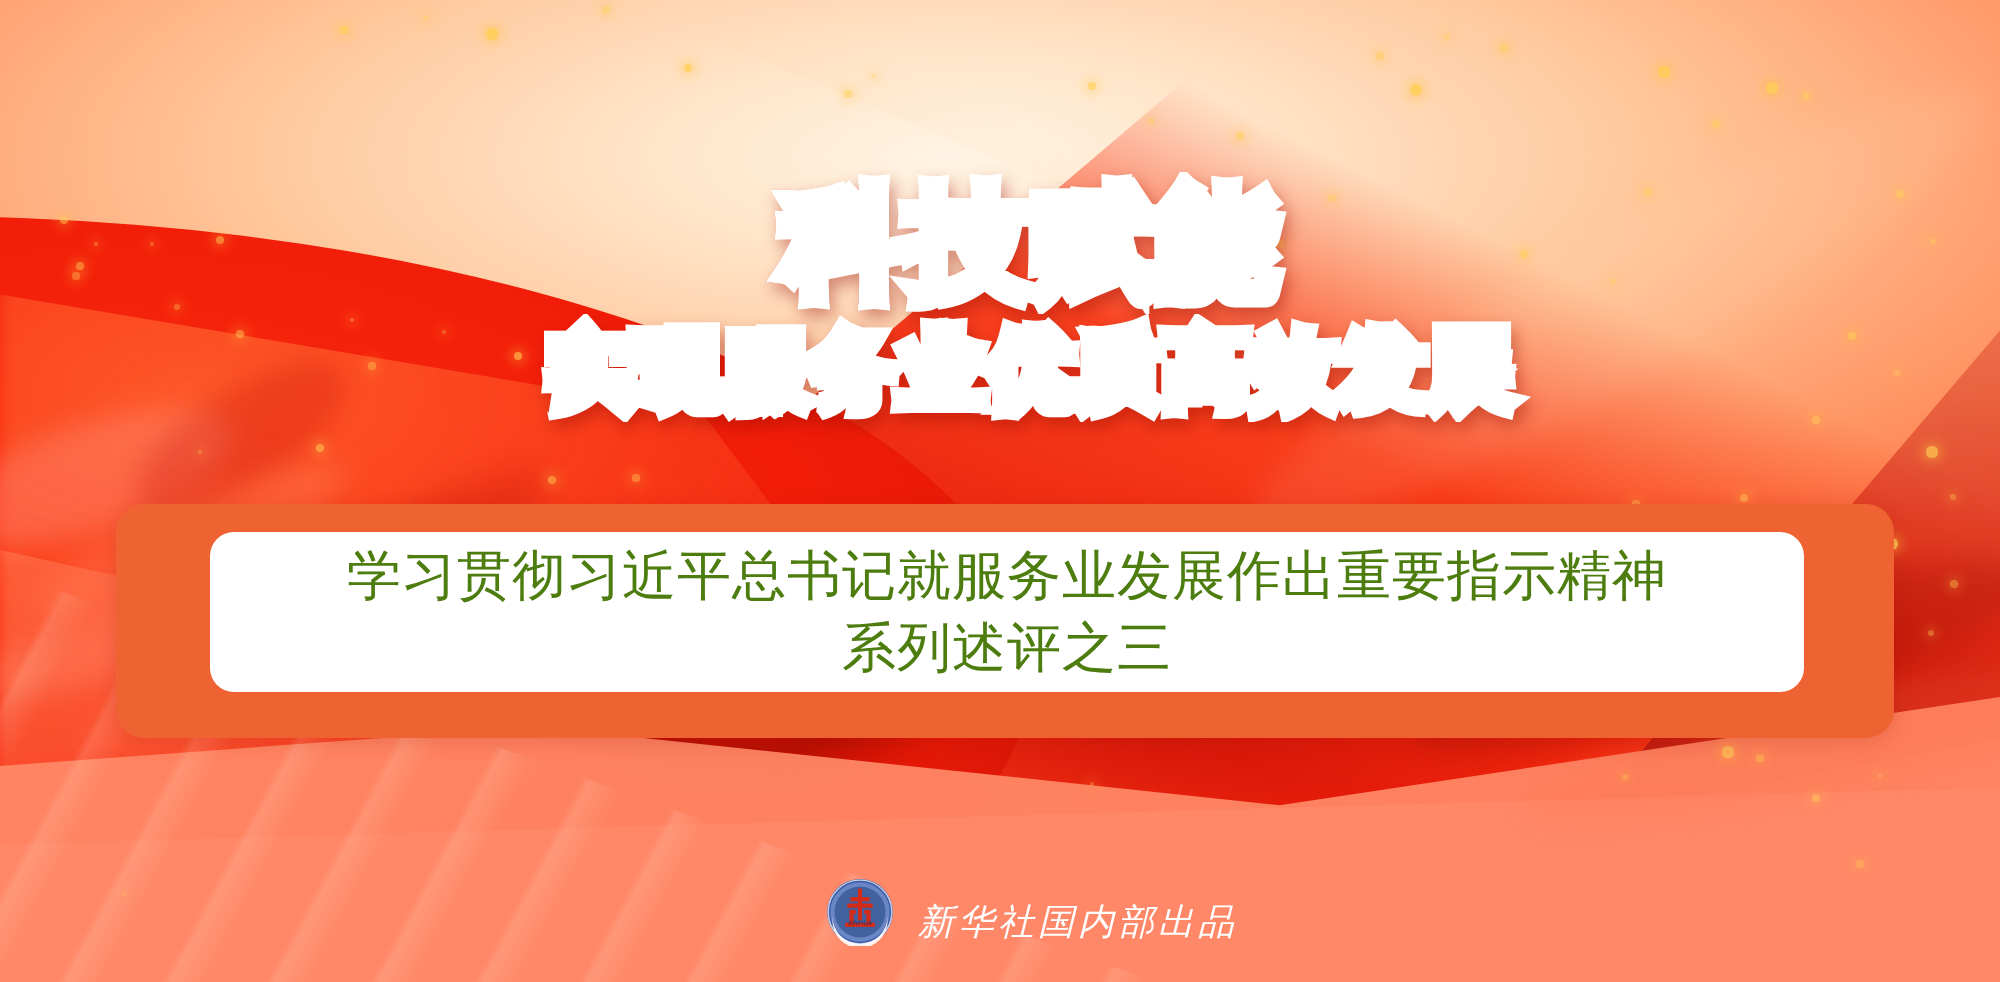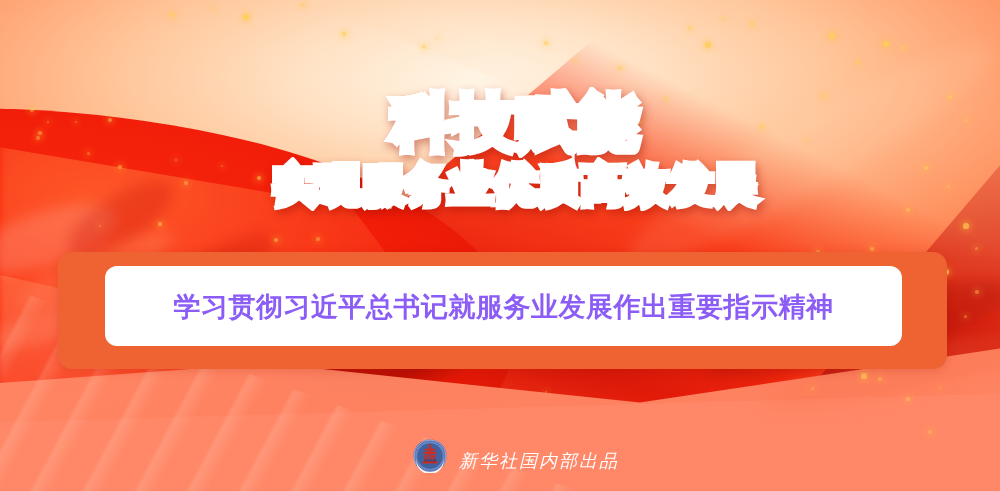--- a/index.html
+++ b/index.html
@@ -214,22 +214,22 @@
     z-index: 8;
     display: flex;
     flex-direction: column;
     align-items: center;
     justify-content: center;
     padding-top: 2px;
     box-sizing: border-box;
   }
   .subtitle-line {
     font-family: "DejaVu Sans", "Liberation Sans", sans-serif;
-    font-weight: bold;
-    color: #8b5cf6;
+    font-weight: normal;
+    color: #4d7c0f;
     font-size: 27px;
     line-height: 1.35;
     letter-spacing: 0.5px;
     white-space: nowrap;
   }
 
   
   .footer {
     position: absolute;
     left: 0; right: 0;
@@ -349,20 +349,21 @@
     </div>
 
   <div class="title-block">
     <div class="title-line title-line-1">科技赋能</div>
     <div class="title-line title-line-2">实现服务业优质高效发展</div>
   </div>
 
   <div class="subtitle-outer"></div>
   <div class="subtitle-card">
     <div class="subtitle-line">学习贯彻习近平总书记就服务业发展作出重要指示精神</div>
+    <div class="subtitle-line">系列述评之三</div>
   </div>
 
   <div class="footer">
     <span class="footer-logo">
       <svg viewBox="0 0 64 64" width="34" height="34" aria-hidden="true">
         <circle cx="32" cy="32" r="31" fill="#3a5aa8"></circle>
         <circle cx="32" cy="32" r="28" fill="#6a86c4"></circle>
         <circle cx="32" cy="32" r="24" fill="#42619f"></circle>
         <path d="M6 36 A26 26 0 0 0 58 36 L58 40 A26 26 0 0 1 6 40 Z" fill="#ffffff" opacity="0.92"></path>
         <g fill="#d42a18">

